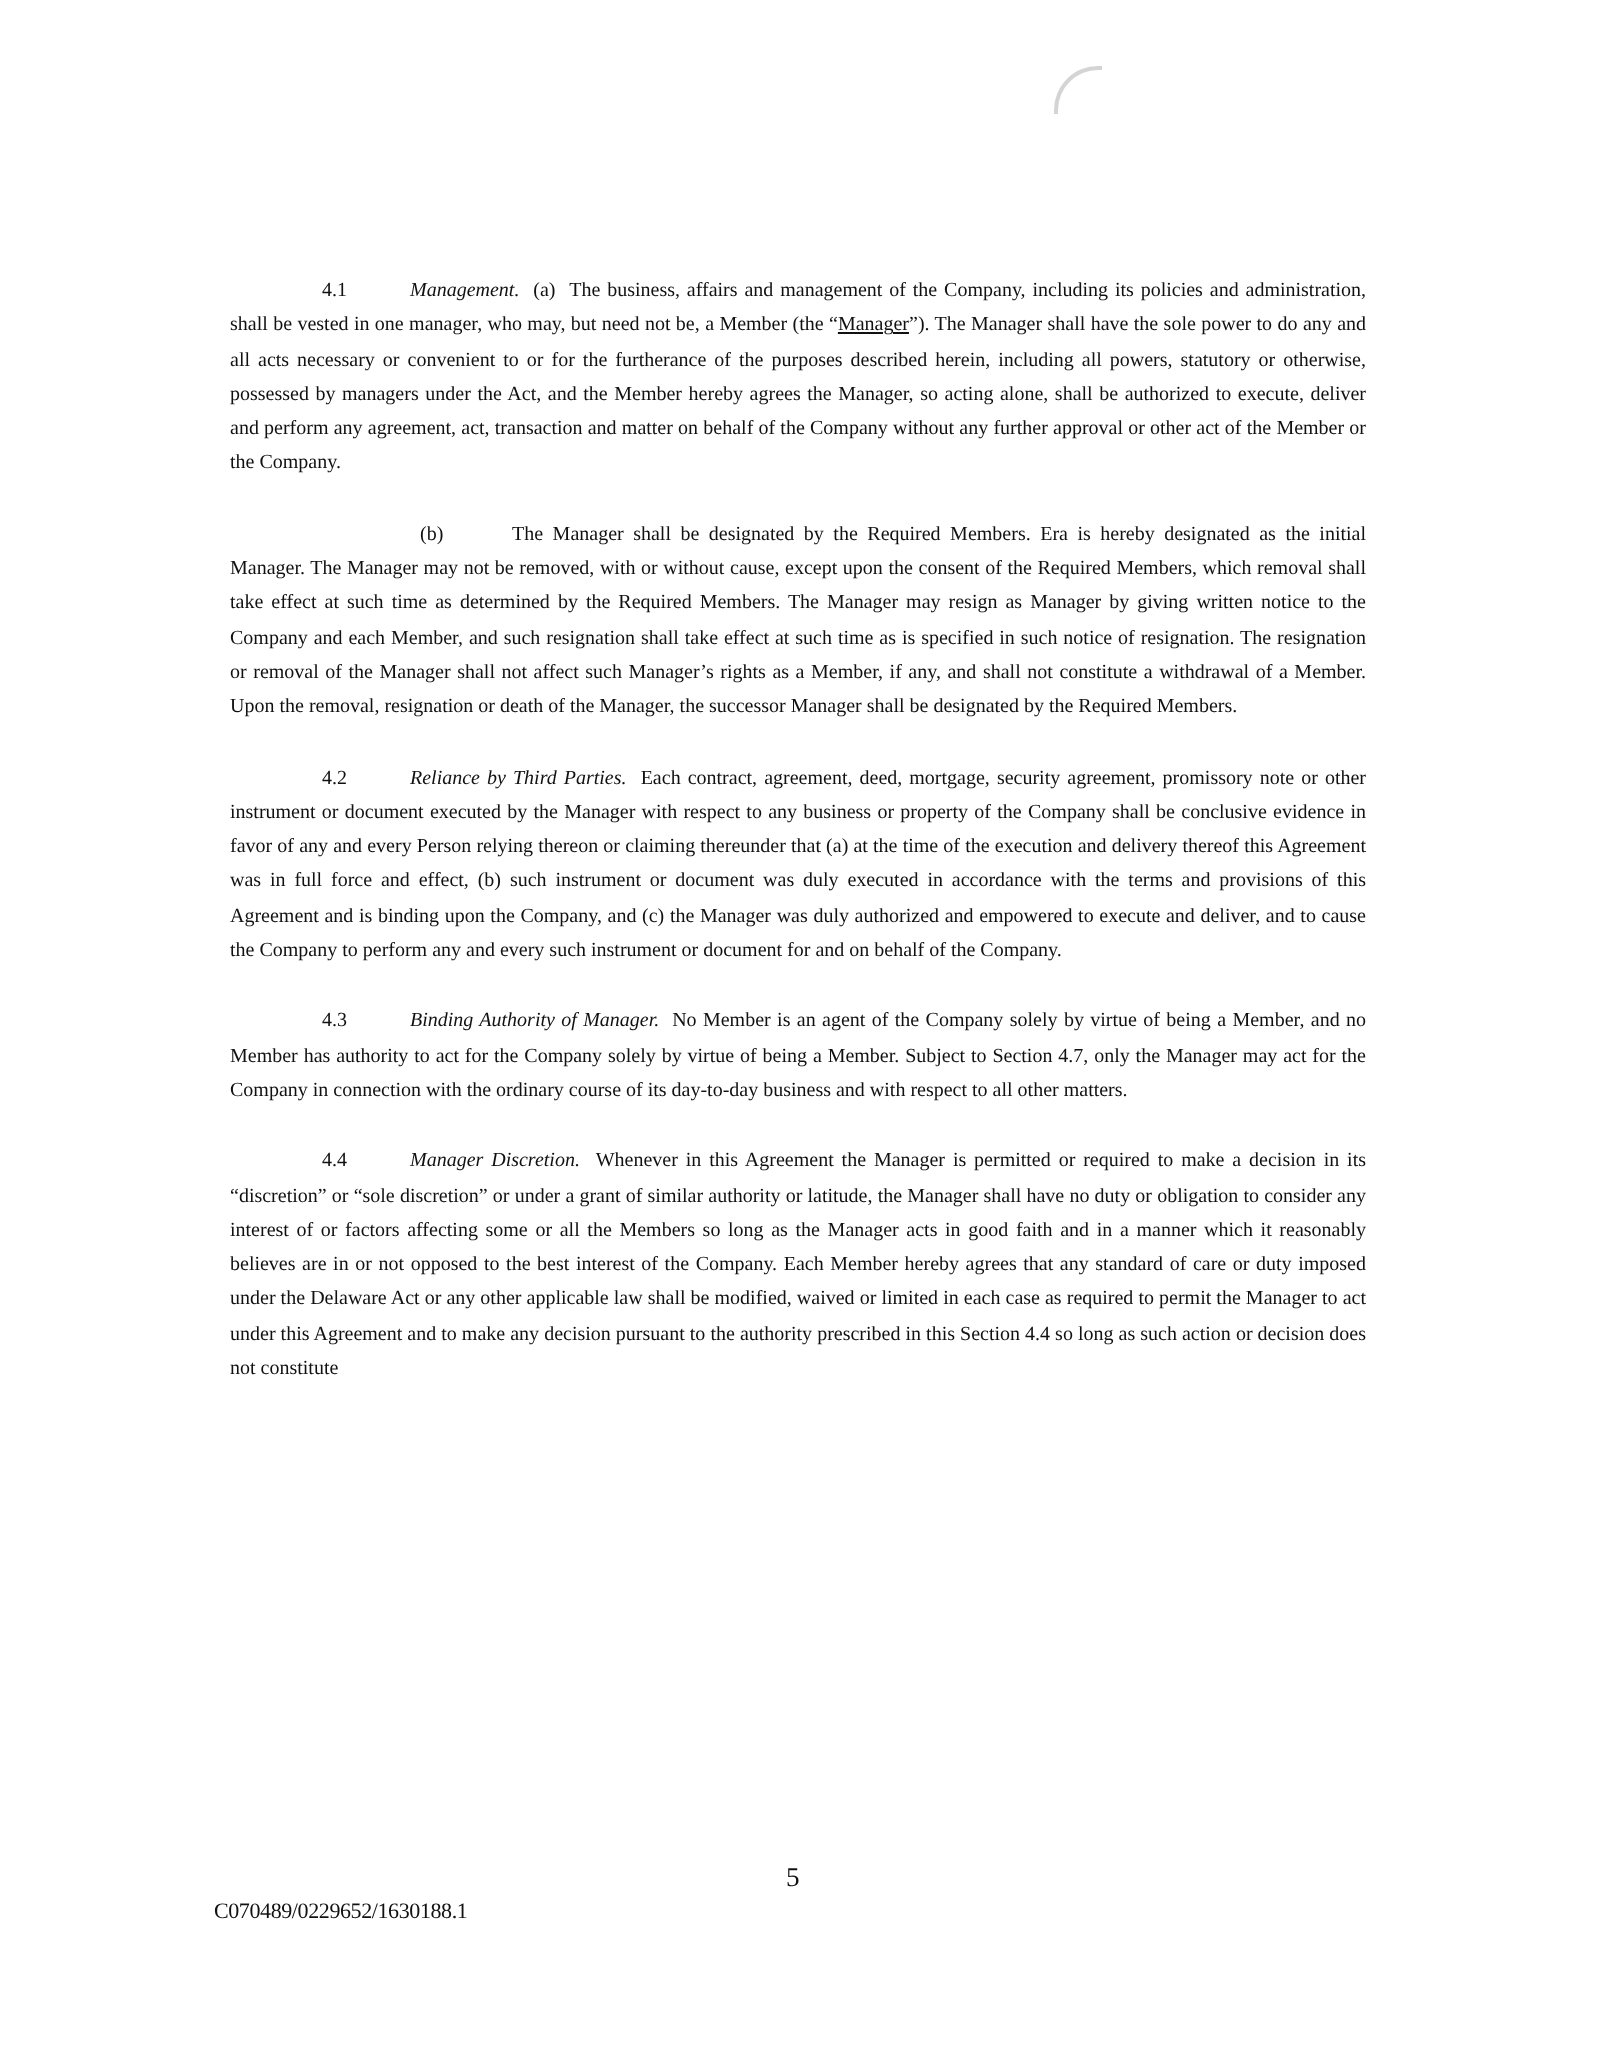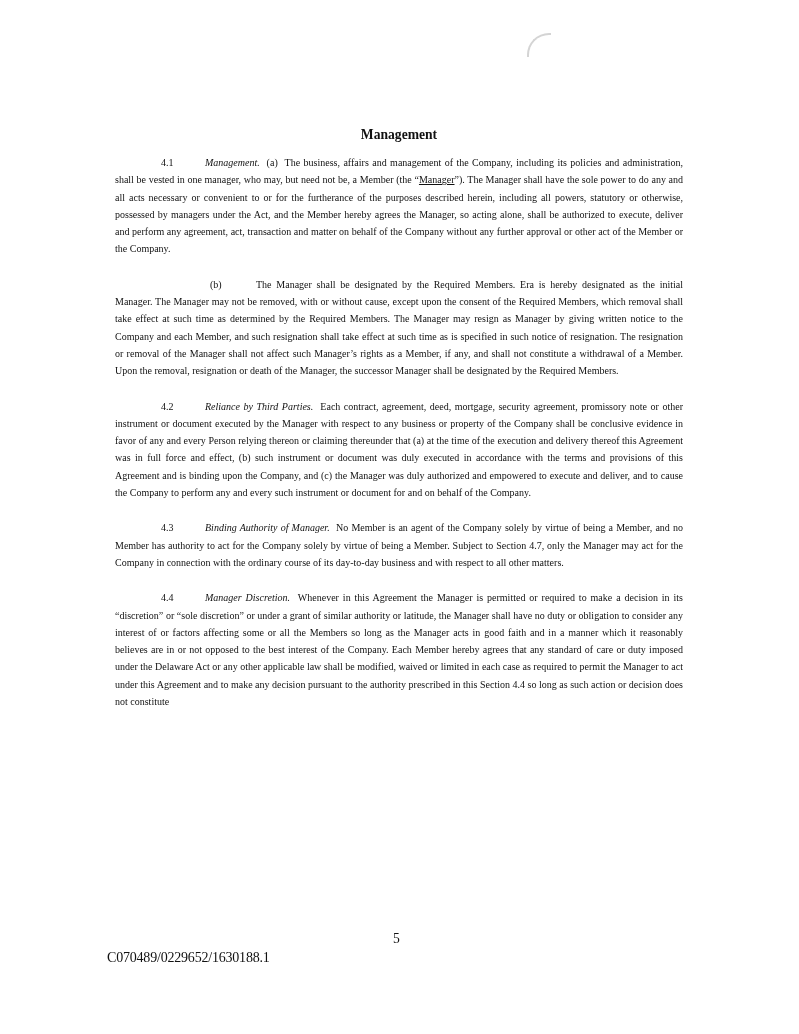--- a/index.html
+++ b/index.html
@@ -55,33 +55,32 @@
   .page-number {
     position: absolute;
     left: 393px;
     top: 931px;
     font-size: 13.6px;
   }
   .doc-id {
     position: absolute;
     left: 107px;
     top: 950px;
-    font-size: 14px;
+    font-size: 11px;
     letter-spacing: -0.2px;
   }
 </style>
 </head>
 <body>
 
 <div class="scan-mark"></div>
 
 <div class="page">
 
   <div class="article-heading">
-    <div>Management</div>
   </div>
 
   <p class="para">
     <span class="indent1"></span><span class="sec-num">4.1</span><span class="sec-title">Management.</span>&nbsp;&nbsp;<span>(a)</span>&nbsp;&nbsp;<span>The business, affairs and management of the Company, including its policies and administration, shall be vested in one manager, who may, but need not be, a Member (the “</span><span class="underline">Manager</span><span>”).  The Manager shall have the sole power to do any and all acts necessary or convenient to or for the furtherance of the purposes described herein, including all powers, statutory or otherwise, possessed by managers under the Act, and the Member hereby agrees the Manager, so acting alone, shall be authorized to execute, deliver and perform any agreement, act, transaction and matter on behalf of the Company without any further approval or other act of the Member or the Company.</span>
   </p>
 
   <p class="para">
     <span class="indent2"></span><span class="sub-label">(b)</span><span>The Manager shall be designated by the Required Members.  Era is hereby designated as the initial Manager.  The Manager may not be removed, with or without cause, except upon the consent of the Required Members, which removal shall take effect at such time as determined by the Required Members.  The Manager may resign as Manager by giving written notice to the Company and each Member, and such resignation shall take effect at such time as is specified in such notice of resignation.  The resignation or removal of the Manager shall not affect such Manager’s rights as a Member, if any, and shall not constitute a withdrawal of a Member.  Upon the removal, resignation or death of the Manager, the successor Manager shall be designated by the Required Members.</span>
   </p>
 

